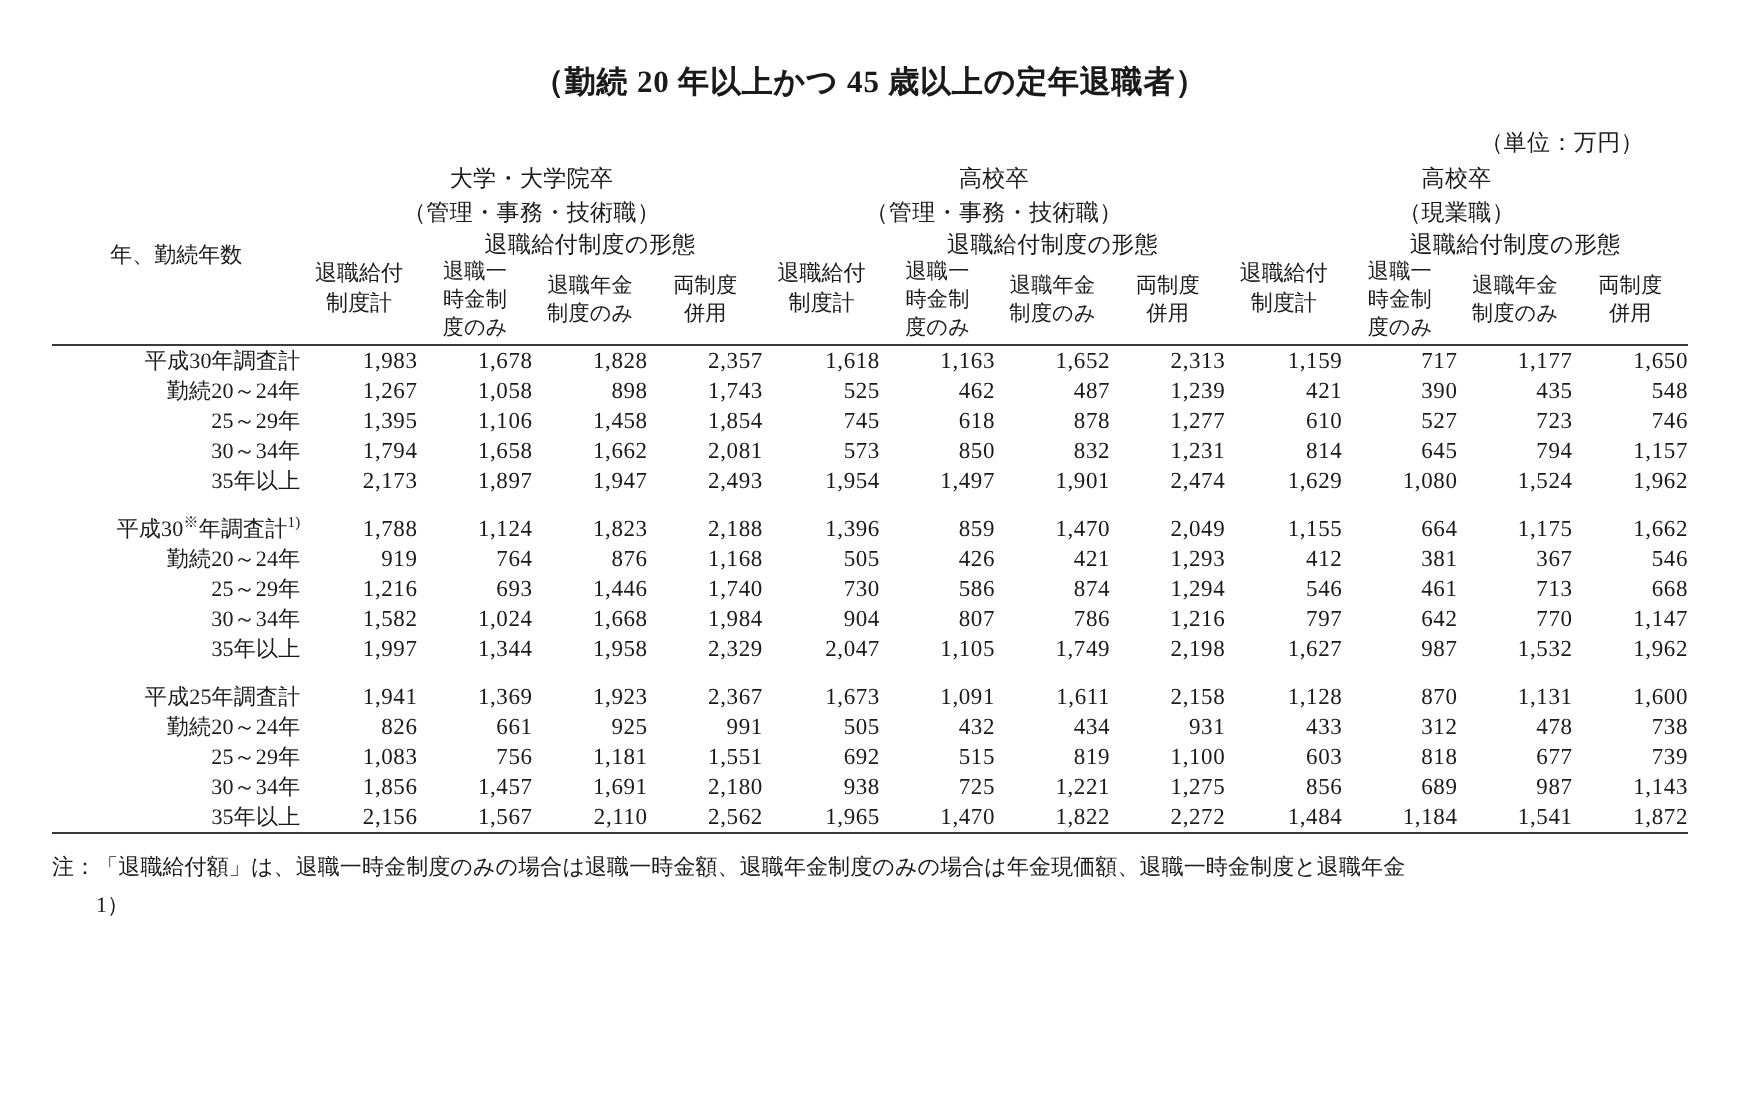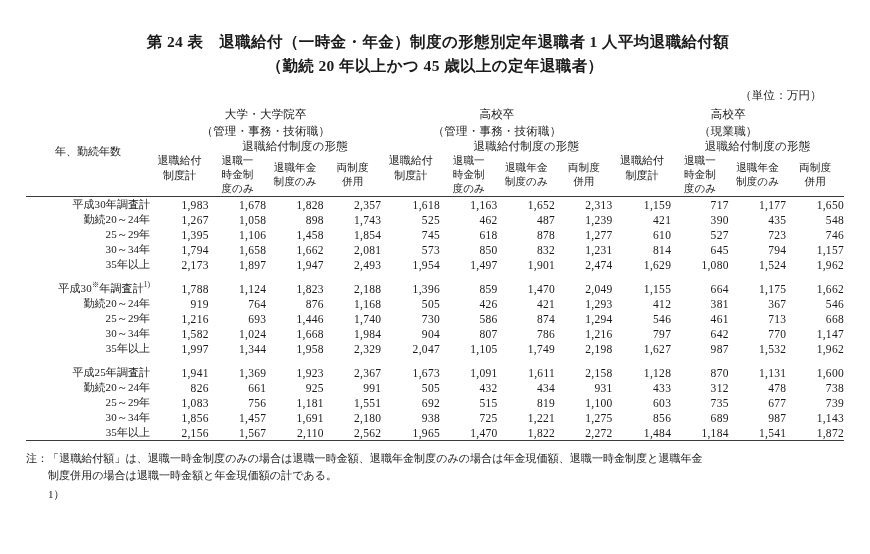--- a/index.html
+++ b/index.html
@@ -142,21 +142,20 @@
   }
   .note-num-label { white-space: nowrap; }
   .note-indent2 { padding-left: 38px; }
 </style>
 </head>
 <body>
 
 <div class="page">
 
   <div class="title-block">
-    <div class="title-line title-line-1">第 24 表　退職給付（一時金・年金）制度の形態別定年退職者 1 人平均退職給付額</div>
     <div class="title-line title-line-2">（勤続 20 年以上かつ 45 歳以上の定年退職者）</div>
   </div>
 
   <div class="unit-row">（単位：万円）</div>
 
   <table class="stat">
     <colgroup>
       <col style="width:123px">
       <col style="width:58px">
         <col style="width:57px">
@@ -457,21 +456,21 @@
           <td class="rowlabel"><span>25～29年</span></td>
           <td class="num stub-div">1,083</td>
           <td class="num">756</td>
           <td class="num">1,181</td>
           <td class="num">1,551</td>
           <td class="num">692</td>
           <td class="num">515</td>
           <td class="num">819</td>
           <td class="num">1,100</td>
           <td class="num">603</td>
-          <td class="num">735</td>
+          <td class="num">818</td>
           <td class="num">677</td>
           <td class="num">739</td>
         </tr>
         <tr>
           <td class="rowlabel"><span>30～34年</span></td>
           <td class="num stub-div">1,856</td>
           <td class="num">1,457</td>
           <td class="num">1,691</td>
           <td class="num">2,180</td>
           <td class="num">938</td>
@@ -501,21 +500,18 @@
       </tbody>
   </table>
 
   <div class="notes">
     <div class="note-main">
       <span class="note-label">注：</span>
       <span class="note-body">
         <span>「退職給付額」は、退職一時金制度のみの場合は退職一時金額、退職年金制度のみの場合は年金現価額、退職一時金制度と退職年金</span>
       </span>
     </div>
-    <div style="padding-left:22px">
-      <span>制度併用の場合は退職一時金額と年金現価額の計である。</span>
-    </div>
     <div class="note-num">
       <span class="note-num-label">1）</span>
     </div>
   </div>
 
 </div>
 
 </body></html>

